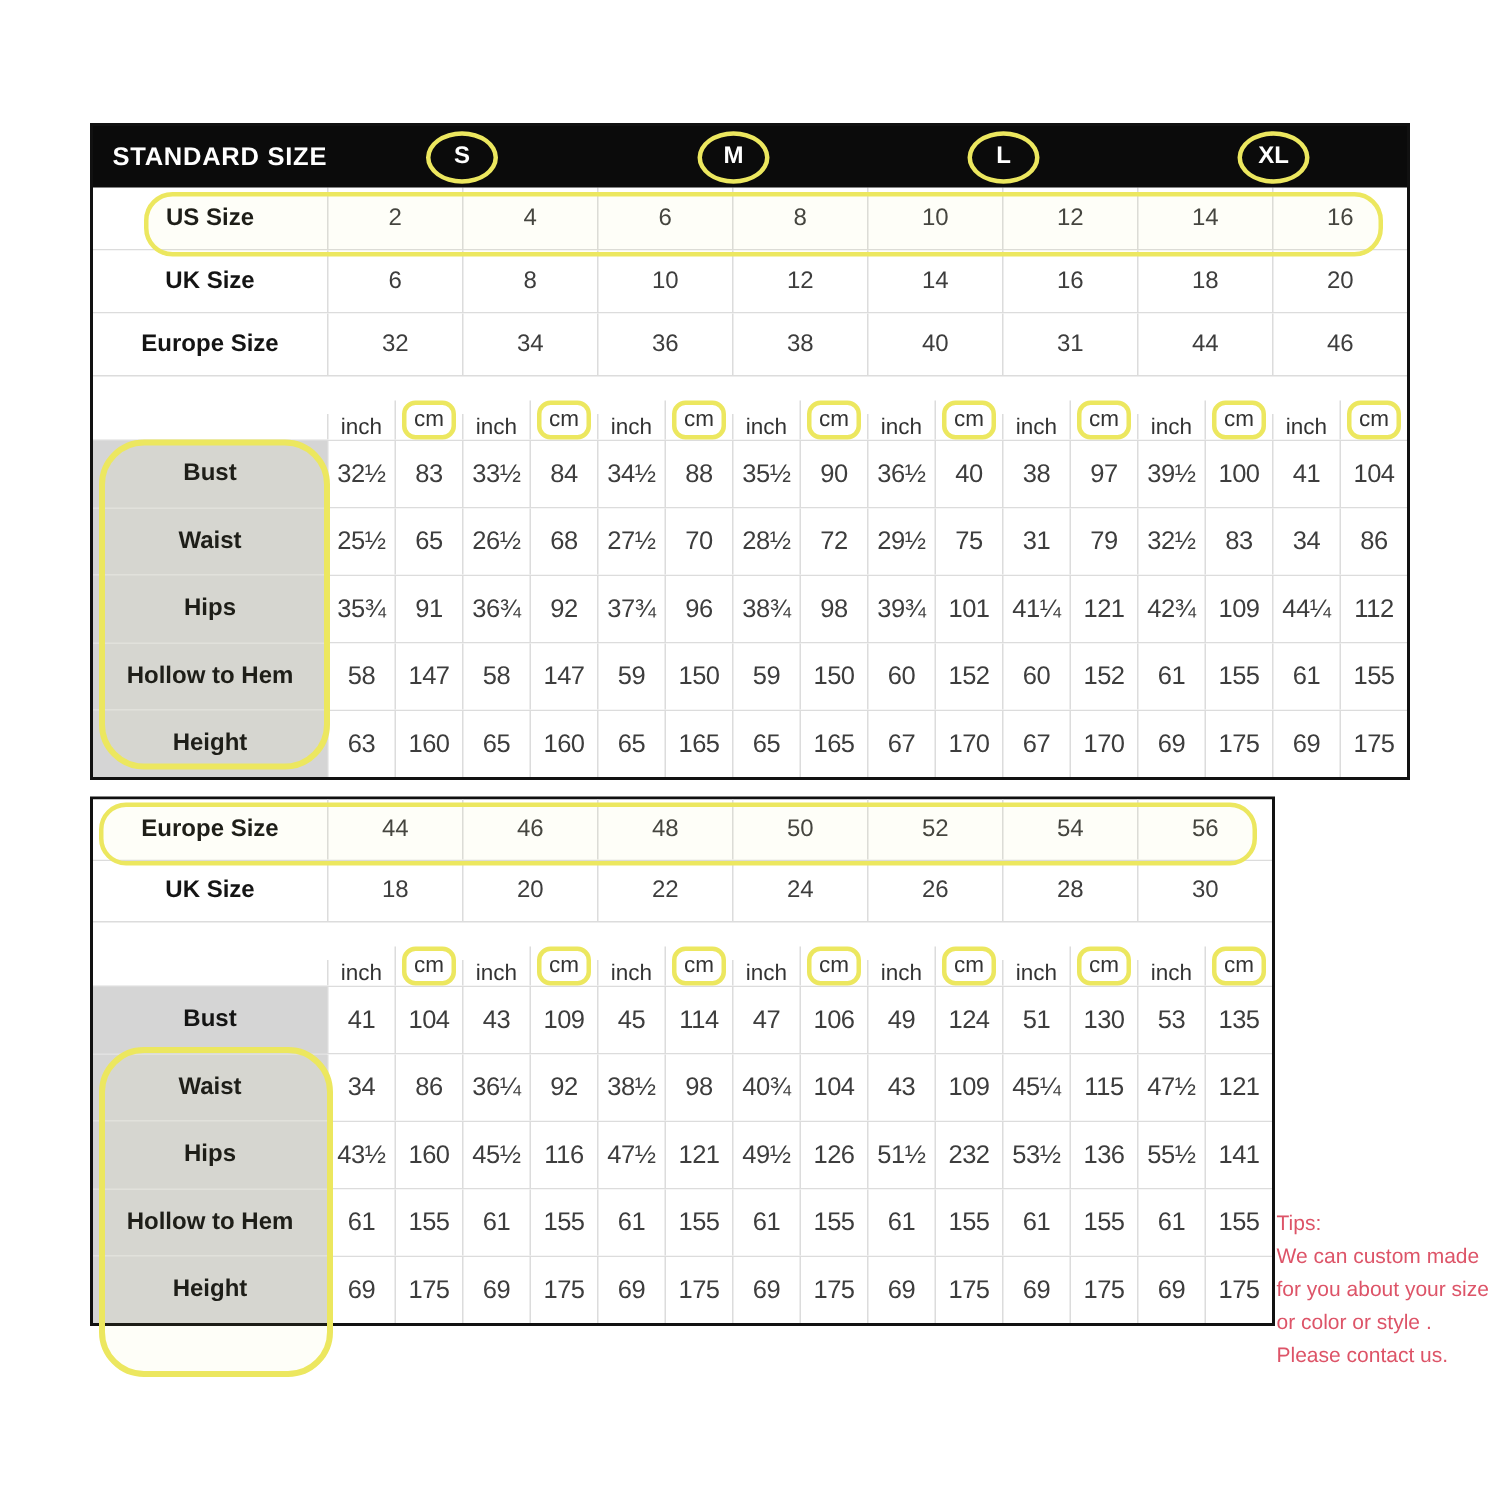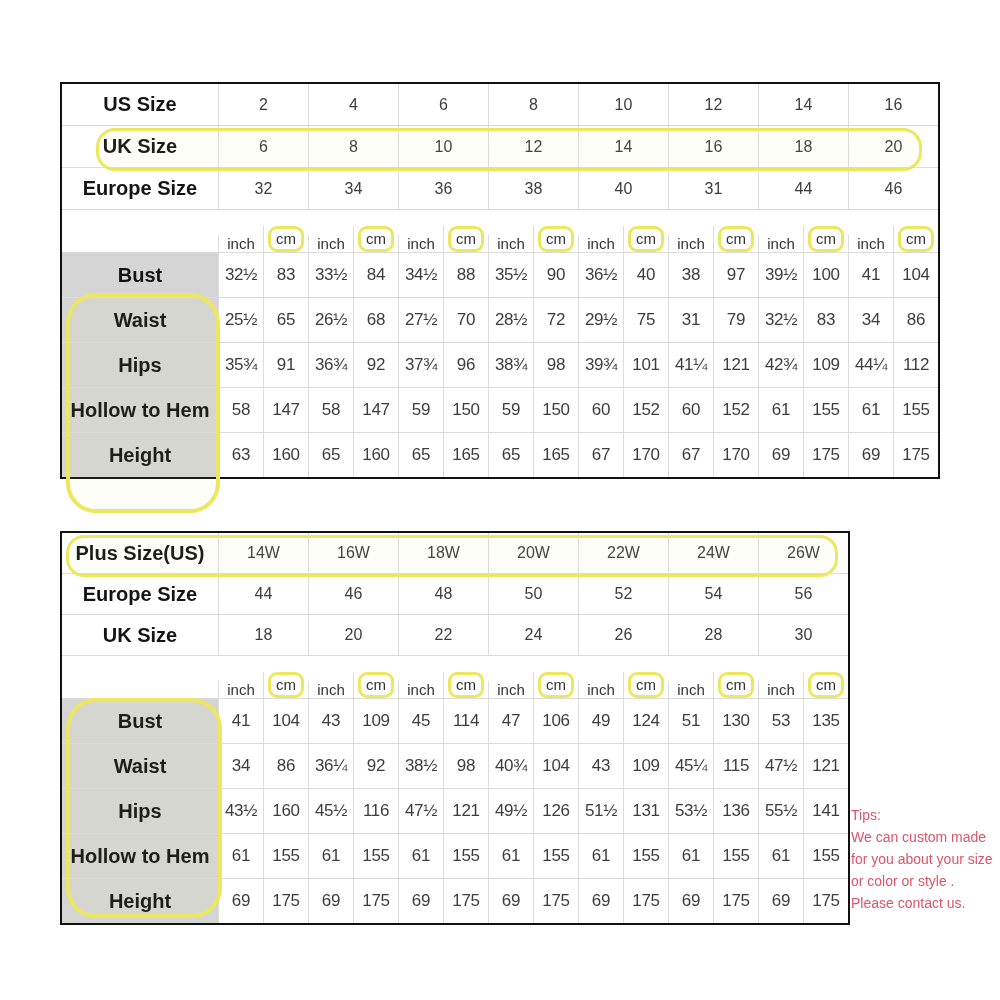--- a/index.html
+++ b/index.html
@@ -31,21 +31,21 @@
   .c0{left:246px}.c1{left:427px}.c2{left:607px}.c3{left:787px}
 
   .row{display:flex;border-top:1px solid var(--grid);}
   .rows > .row:first-child{border-top:none;}
   .cell{
     display:flex;align-items:center;justify-content:center;
     box-sizing:border-box;border-left:1px solid var(--grid);
     background:#fff;
   }
   .row .cell:first-child{border-left:none;}
-  .cell.label{width:156px;font-weight:bold;font-size:20px;color:var(--label);}
+  .cell.label{width:156px;font-weight:bold;font-size:16px;color:var(--label);}
   .size-row{height:41px;}
   .plus .size-row{height:40px;}
   .size-row .cell.val{width:90px;font-size:16px;color:var(--num);}
   .unit-row{height:42px;align-items:flex-end;}
   .unit-row .cell{width:45px;font-size:15px;color:#333;}
   .unit-row .cell.label{width:156px;}
   .measure-row{height:44px;}
   .measure-row .cell.label{background:var(--gray);text-align:center;}
   .measure-row .cell.val{width:45px;font-size:17px;color:var(--num);letter-spacing:-0.3px;}
 
@@ -67,20 +67,27 @@
     position:absolute;left:851px;top:804px;width:152px;
     color:var(--tips);font-size:14px;line-height:22px;white-space:nowrap;
   }
 </style>
 </head>
 <body>
 
 <div class="page">
 
   <section class="tbl standard" id="standard-table">
+    <header class="black-bar">
+      <span class="bar-title">STANDARD SIZE</span>
+      <span class="size-circle c0">S</span>
+      <span class="size-circle c1">M</span>
+      <span class="size-circle c2">L</span>
+      <span class="size-circle c3">XL</span>
+    </header>
     <div class="rows" id="standard-rows">
         <div class="row size-row">
           <div class="cell label">US Size</div>
           <div class="cell val">2</div>
           <div class="cell val">4</div>
           <div class="cell val">6</div>
           <div class="cell val">8</div>
           <div class="cell val">10</div>
           <div class="cell val">12</div>
           <div class="cell val">14</div>
@@ -237,30 +244,20 @@
           <div class="cell val">175</div>
           <div class="cell val">69</div>
           <div class="cell val">175</div>
         </div>
       </div>
   </section>
 
   <section class="tbl plus" id="plus-table">
     <div class="rows" id="plus-rows">
         <div class="row size-row">
-          <div class="cell label">Plus Size(US)</div>
-          <div class="cell val">14W</div>
-          <div class="cell val">16W</div>
-          <div class="cell val">18W</div>
-          <div class="cell val">20W</div>
-          <div class="cell val">22W</div>
-          <div class="cell val">24W</div>
-          <div class="cell val">26W</div>
-        </div>
-        <div class="row size-row">
           <div class="cell label">Europe Size</div>
           <div class="cell val">44</div>
           <div class="cell val">46</div>
           <div class="cell val">48</div>
           <div class="cell val">50</div>
           <div class="cell val">52</div>
           <div class="cell val">54</div>
           <div class="cell val">56</div>
         </div>
         <div class="row size-row">
@@ -342,21 +339,21 @@
           <div class="cell label">Hips</div>
           <div class="cell val">43½</div>
           <div class="cell val">160</div>
           <div class="cell val">45½</div>
           <div class="cell val">116</div>
           <div class="cell val">47½</div>
           <div class="cell val">121</div>
           <div class="cell val">49½</div>
           <div class="cell val">126</div>
           <div class="cell val">51½</div>
-          <div class="cell val">131</div>
+          <div class="cell val">232</div>
           <div class="cell val">53½</div>
           <div class="cell val">136</div>
           <div class="cell val">55½</div>
           <div class="cell val">141</div>
         </div>
         <div class="row measure-row">
           <div class="cell label">Hollow to Hem</div>
           <div class="cell val">61</div>
           <div class="cell val">155</div>
           <div class="cell val">61</div>

